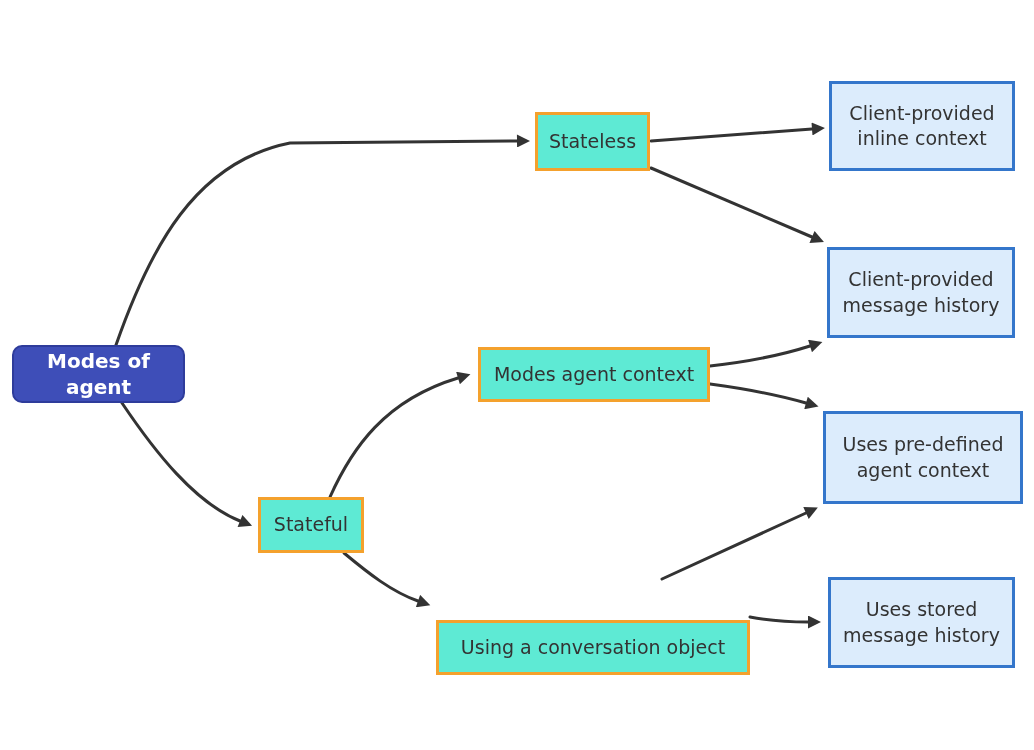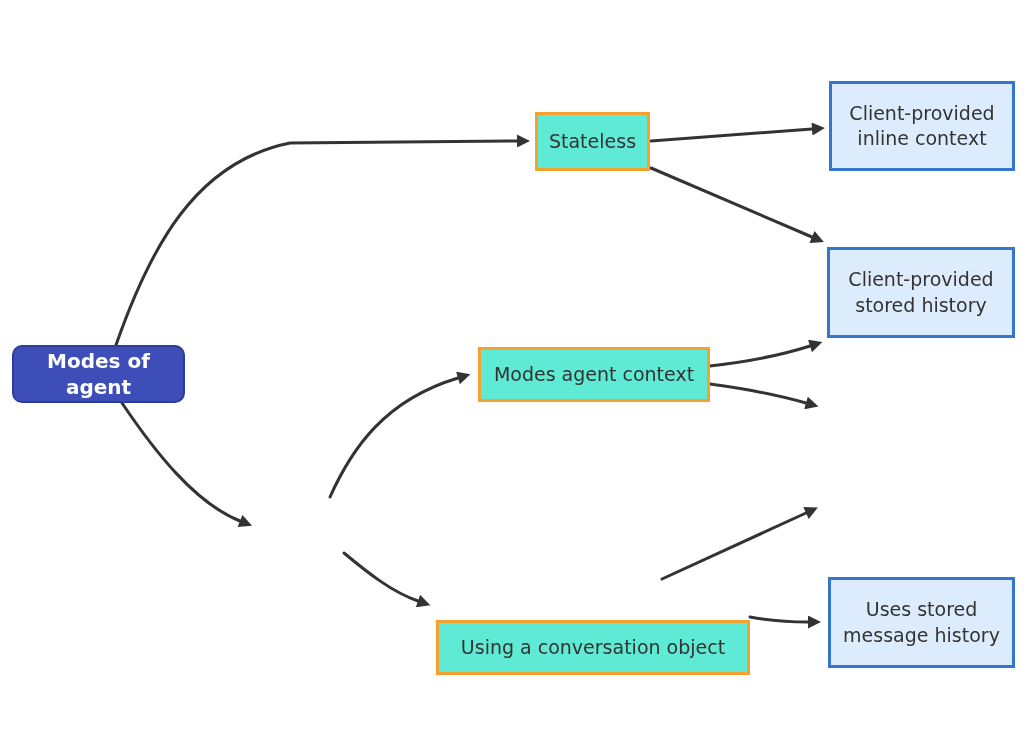--- a/index.html
+++ b/index.html
@@ -86,35 +86,41 @@
   </svg>
 
   <div class="node root n-modes">
     <span>Modes of agent</span>
   </div>
 
   <div class="node branch n-stateless">
     <span>Stateless</span>
   </div>
 
+  <div class="node branch n-stateful">
+    <span>Stateful</span>
+  </div>
 
   <div class="node branch n-agentctx">
     <span>Modes agent context</span>
   </div>
 
   <div class="node branch n-convobj">
     <span>Using a conversation object</span>
   </div>
 
   <div class="node leaf n-inlinectx">
     <span>Client-provided inline context</span>
   </div>
 
   <div class="node leaf n-msghistory">
-    <span>Client-provided stored history</span>
+    <span>Client-provided message history</span>
   </div>
 
+  <div class="node leaf n-predefctx">
+    <span>Uses pre-defined agent context</span>
+  </div>
 
   <div class="node leaf n-storedhist">
     <span>Uses stored message history</span>
   </div>
 
 </div>
 
 </body></html>

